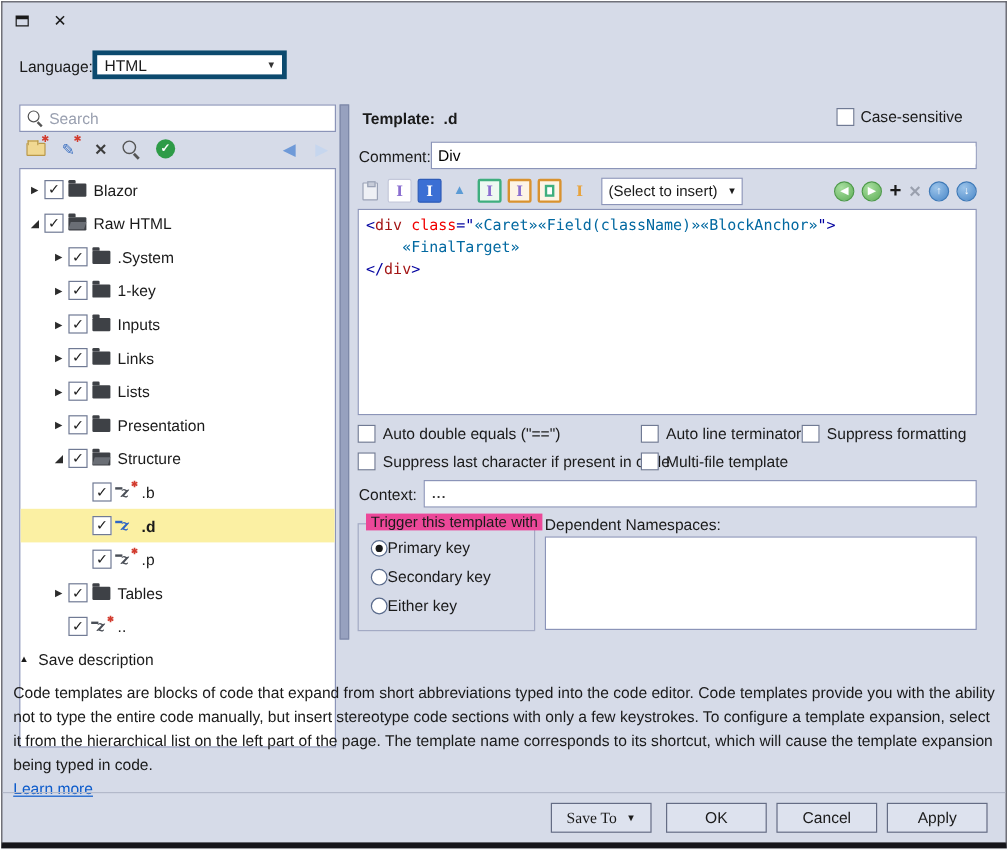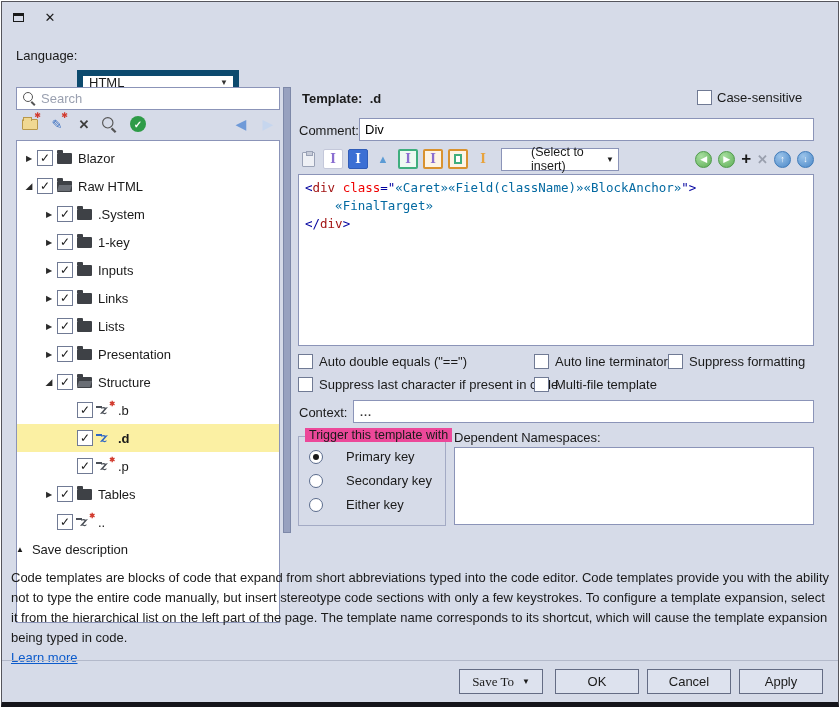--- a/index.html
+++ b/index.html
@@ -10,21 +10,21 @@
 
   
   .titlebar { position:absolute; left:0; top:0; width:100%; height:30px; display:flex; align-items:center; }
   .title { flex:1; text-align:center; font-weight:bold; font-size:13px; padding-left:64px; }
   .winbtn { width:32px; height:24px; display:flex; align-items:center; justify-content:center; cursor:default; }
   .sq { width:11px; height:9px; border:1px solid #1a1a1a; border-top-width:3px; }
   .xglyph { font-size:13px; color:#1a1a1a; }
 
   
   .lang-label { position:absolute; left:14px; top:46px; }
-  .combo { position:absolute; background:#fff; border:6px solid #0c4a6e; display:flex; align-items:center;margin-top:28px; }
+  .combo { position:absolute; background:#fff; border:4px solid #0c4a6e; display:flex; align-items:center; }
   .combo .val { flex:1; padding-left:6px; }
   .combo .da { width:18px; text-align:center; font-size:8px; color:#333; }
   #lang-combo { left:75px; top:40px; width:162px; height:24px; }
 
   
   .left-panel { position:absolute; left:14px; top:85px; width:264px; height:536px; display:flex; flex-direction:column; }
   .searchbox { height:23px; background:#fff; border:1px solid #8b94b8; display:flex; align-items:center; padding:0 4px; }
   .searchbox input { border:none; outline:none; flex:1; font:13px "Liberation Sans",sans-serif; color:#333; }
   .searchbox input::placeholder { color:#9aa0b0; }
   .mag { width:13px; height:13px; position:relative; display:inline-block; margin:0 5px 0 2px; }
@@ -79,21 +79,21 @@
   .clip { width:13px; height:15px; background:#eef0f5; border:1px solid #9aa2b6; border-radius:1px; position:relative; }
   .clip::before { content:""; position:absolute; left:3px; top:-2px; width:5px; height:3px; background:#c7ccd9; border:1px solid #9aa2b6; }
   .i-plain { color:#8a6ed0; background:#fff; border:1px solid #c4c8da; }
   .i-sel { color:#fff; background:#3b6fd4; border:1px solid #2f5cb8; }
   .tri { color:#5b9bd5; font-size:11px; font-family:"Liberation Sans",sans-serif; }
   .i-green { color:#8a6ed0; background:#eef9f2; border:2px solid #3fae7e; }
   .i-orange { color:#8a6ed0; background:#fdf4e6; border:2px solid #d9922f; }
   .i-nested { background:#fdf4e6; border:2px solid #d9922f; }
   .i-nested i { display:block; width:8px; height:10px; border:2px solid #3fae7e; background:#fff; }
   .i-dashed { color:#e8a33d; }
-  #insert-combo { position:relative; width:118px; height:23px; background:#fff; border:1px solid #8b94b8; display:flex; align-items:center; margin-left:3px;padding-left:24px; }
+  #insert-combo { position:relative; width:118px; height:23px; background:#fff; border:1px solid #8b94b8; display:flex; align-items:center; margin-left:3px; }
   #insert-combo .val { flex:1; padding-left:5px; font-size:12.5px; }
   #insert-combo .da { width:16px; font-size:8px; text-align:center; }
   .ed-right { margin-left:auto; display:flex; align-items:center; gap:6px; }
   .circ { width:17px; height:17px; border-radius:50%; color:#fff; font-size:9px; display:flex; align-items:center; justify-content:center; }
   .circ.g { background:radial-gradient(circle at 35% 30%, #a8dfa0, #5fae57); border:1px solid #4e9a4a; }
   .circ.b { background:radial-gradient(circle at 35% 30%, #9cc4ea, #4b88c8); border:1px solid #3f7ab8; }
   .plus { font-size:17px; font-weight:bold; color:#1a1a1a; }
   .graycross { font-size:13px; font-weight:bold; color:#9aa0ae; }
 
   .editor { position:absolute; left:296px; top:172px; width:516px; height:172px; background:#fff; border:1px solid #8b94b8;
@@ -102,21 +102,21 @@
   .tk-ph { color:#0369a1; } .tk-plain { color:#000; }
 
   .opt { position:absolute; display:flex; align-items:center; gap:6px; white-space:nowrap; }
   .ctx-label { position:absolute; left:297px; top:403px; }
   #context-field { left:351px; top:398px; width:461px; height:23px; padding:0 6px; }
   #context-field .cval { flex:1; }
   #context-field .more { color:#333; letter-spacing:1px; font-weight:bold; font-size:11px; }
 
   .groupbox { position:absolute; left:296px; top:434px; width:148px; height:90px; border:1px solid #a3aac4; }
   .groupbox .gtitle { position:absolute; left:6px; top:-9px; background:#ec4899; padding:0 4px; font-size:12.5px; white-space:nowrap; }
-  .radio-row { position:absolute; left:10px; display:flex; align-items:center; gap:23px; }
+  .radio-row { position:absolute; left:10px; display:flex; align-items:center; gap:0; }
   .rad { width:14px; height:14px; border:1px solid #5a6b8c; border-radius:50%; background:#fff; position:relative; flex:none; }
   .rad.on::after { content:""; position:absolute; left:3px; top:3px; width:6px; height:6px; border-radius:50%; background:#1a1a1a; }
   .ns-label { position:absolute; left:452px; top:428px; }
   #ns-area { left:452px; top:445px; width:360px; height:78px; }
 
   
   .desc-toggle { position:absolute; left:14px; top:540px; display:flex; align-items:center; gap:8px; cursor:default; }
   .desc-toggle .ua { font-size:8px; color:#1a1a1a; }
   .desc-text { position:absolute; left:9px; top:566px; width:822px; font-size:13px; line-height:20px; }
   .learn { color:#0c5bcb; text-decoration:underline; cursor:pointer; }

